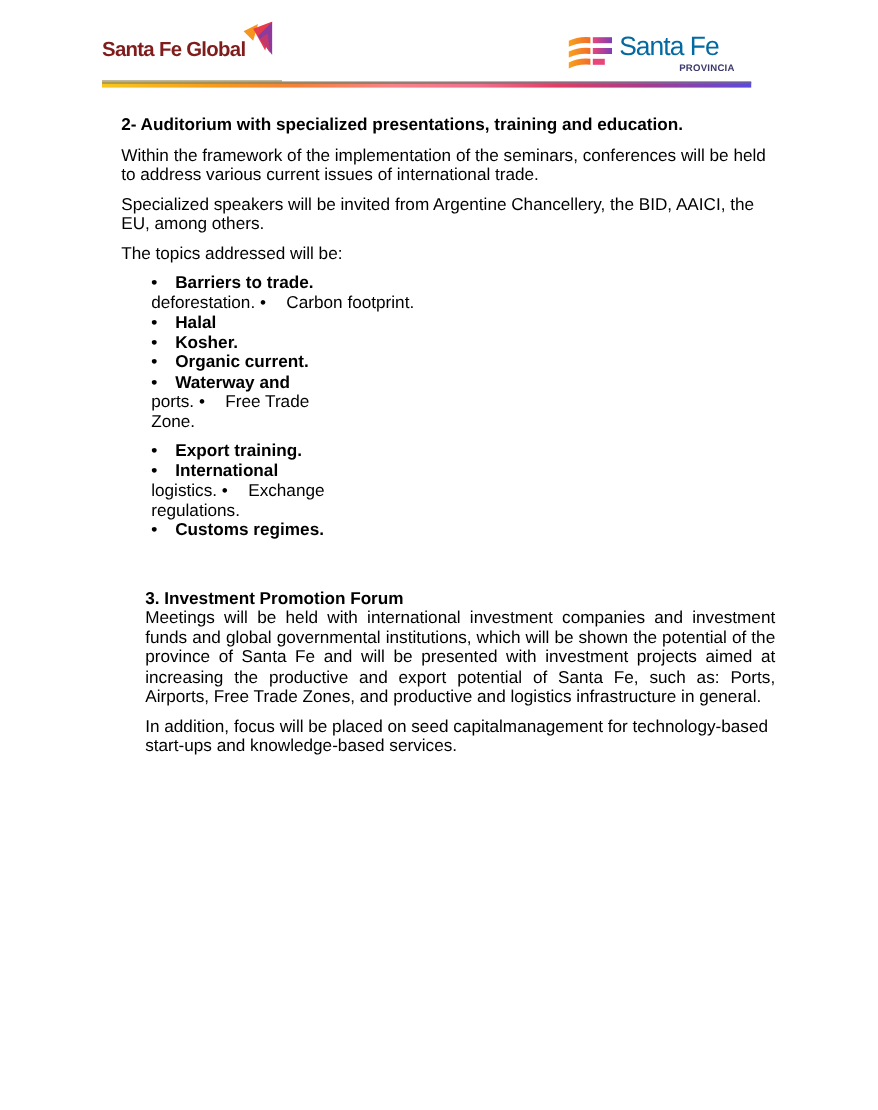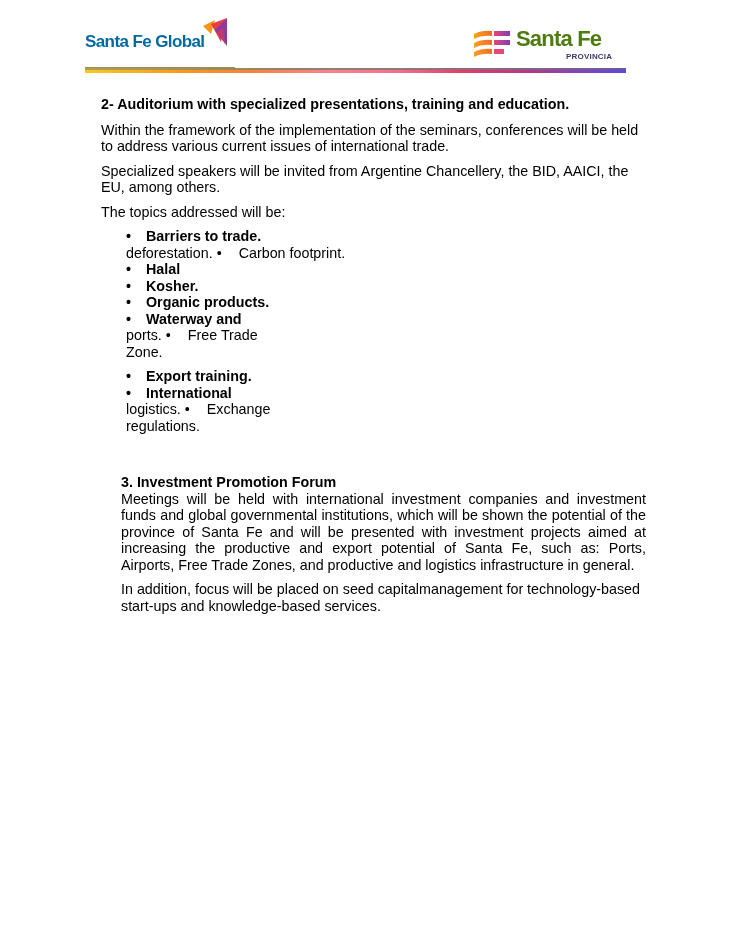--- a/index.html
+++ b/index.html
@@ -1,26 +1,26 @@
 <!DOCTYPE html>
 <html><head>
   <meta charset="utf-8">
   <style>
     html, body { margin: 0; padding: 0; background: #ffffff; }
     body { width: 732px; height: 925px; position: relative; overflow: hidden; font-family: "Liberation Sans", sans-serif; color: #000; }
 
     .header { position: absolute; left: 0; top: 0; width: 732px; height: 80px; }
     .logo-left { position: absolute; left: 85px; top: 18px; height: 36px; }
-    .logo-left-text { position: absolute; left: 0; top: 14px; font-family: "Liberation Sans", sans-serif; font-weight: bold; font-size: 17px; color: #0369a1; letter-spacing: -0.6px; white-space: nowrap; }
+    .logo-left-text { position: absolute; left: 0; top: 14px; font-family: "Liberation Sans", sans-serif; font-weight: bold; font-size: 17px; color: #7f1d1d; letter-spacing: -0.6px; white-space: nowrap; }
     .logo-left-mark { position: absolute; left: 116px; top: 0; width: 26px; height: 30px; }
     .rule-left { position: absolute; left: 85px; top: 67px; width: 150px; height: 1px; background: #9b8a5a; }
 
     .logo-right { position: absolute; left: 470px; top: 26px; width: 160px; height: 40px; }
     .logo-right-mark { position: absolute; left: 2px; top: 2px; width: 40px; height: 32px; }
-    .logo-right-text { position: absolute; left: 46px; top: 0; font-family: "Liberation Sans", sans-serif; font-weight: bold; font-size: 22px; color: #4d7c0f; letter-spacing: -0.8px; white-space: nowrap; }
+    .logo-right-text { position: absolute; left: 46px; top: 0; font-family: "Liberation Sans", sans-serif; font-weight: normal; font-size: 22px; color: #0369a1; letter-spacing: -0.8px; white-space: nowrap; }
     .logo-right-sub { position: absolute; left: 96px; top: 26px; font-family: "Liberation Sans", sans-serif; font-weight: bold; font-size: 8px; color: #3b3a6b; letter-spacing: 0.2px; }
 
     .gradient-bar { position: absolute; left: 85px; top: 68px; width: 541px; height: 5px;
       background: linear-gradient(to right, #f7c81e 0%, #f79a1c 18%, #f4823a 30%, #f7848a 45%, #f0708c 58%, #e03f64 70%, #b03a86 82%, #5a4adf 100%); }
     .gradient-bar::before { content: ""; position: absolute; left: 0; top: 0; width: 100%; height: 2px; background: linear-gradient(to right, #a89a55, #8a7f6a 40%, #8d6d7d 70%, #6c5a9a 100%); opacity: 0.9; }
 
     .content { position: absolute; left: 101px; top: 96px; width: 545px; font-size: 14.3px; line-height: 16.5px; }
     .heading { font-weight: bold; margin: 0 0 9px 0; }
     .para { margin: 0 0 8px 0; }
     .justify { text-align: justify; }
@@ -80,32 +80,33 @@
     <p class="heading">2- Auditorium with specialized presentations, training and education.</p>
     <p class="para">Within the framework of the implementation of the seminars, conferences will be held to address various current issues of international trade.</p>
     <p class="para">Specialized speakers will be invited from Argentine Chancellery, the BID, AAICI, the EU, among others.</p>
     <p class="para">The topics addressed will be:</p>
 
     <div class="list">
       <p class="list-line indent"><span class="bullet">•</span><span>Barriers to trade.</span></p>
       <p class="list-line wrap-line"><span>deforestation.</span><span class="inline-bullet">•</span><span>Carbon footprint.</span></p>
       <p class="list-line indent"><span class="bullet">•</span><span>Halal</span></p>
       <p class="list-line indent"><span class="bullet">•</span><span>Kosher.</span></p>
-      <p class="list-line indent"><span class="bullet">•</span><span>Organic products.</span></p>
+      <p class="list-line indent"><span class="bullet">•</span><span>Organic current.</span></p>
       <p class="list-line indent"><span class="bullet">•</span><span>Waterway and</span></p>
       <p class="list-line wrap-line"><span>ports.</span><span class="inline-bullet">•</span><span>Free Trade</span></p>
       <p class="list-line wrap-line"><span>Zone.</span></p>
     </div>
 
 
     <div class="list">
       <p class="list-line indent"><span class="bullet">•</span><span>Export training.</span></p>
       <p class="list-line indent"><span class="bullet">•</span><span>International</span></p>
       <p class="list-line wrap-line"><span>logistics.</span><span class="inline-bullet">•</span><span>Exchange</span></p>
       <p class="list-line wrap-line"><span>regulations.</span></p>
+      <p class="list-line indent"><span class="bullet">•</span><span>Customs regimes.</span></p>
     </div>
   </section>
 
   <section class="section3">
     <p class="heading">3. Investment Promotion Forum</p>
     <p class="para justify">Meetings will be held with international investment companies and investment funds and global governmental institutions, which will be shown the potential of the province of Santa Fe and will be presented with investment projects aimed at increasing  the productive and export potential of Santa Fe, such as: Ports, Airports, Free Trade Zones, and productive and logistics infrastructure in general.</p>
     <p class="para">In addition, focus will be placed on seed capitalmanagement for technology-based start-ups and knowledge-based services.</p>
   </section>
 </div>
 

